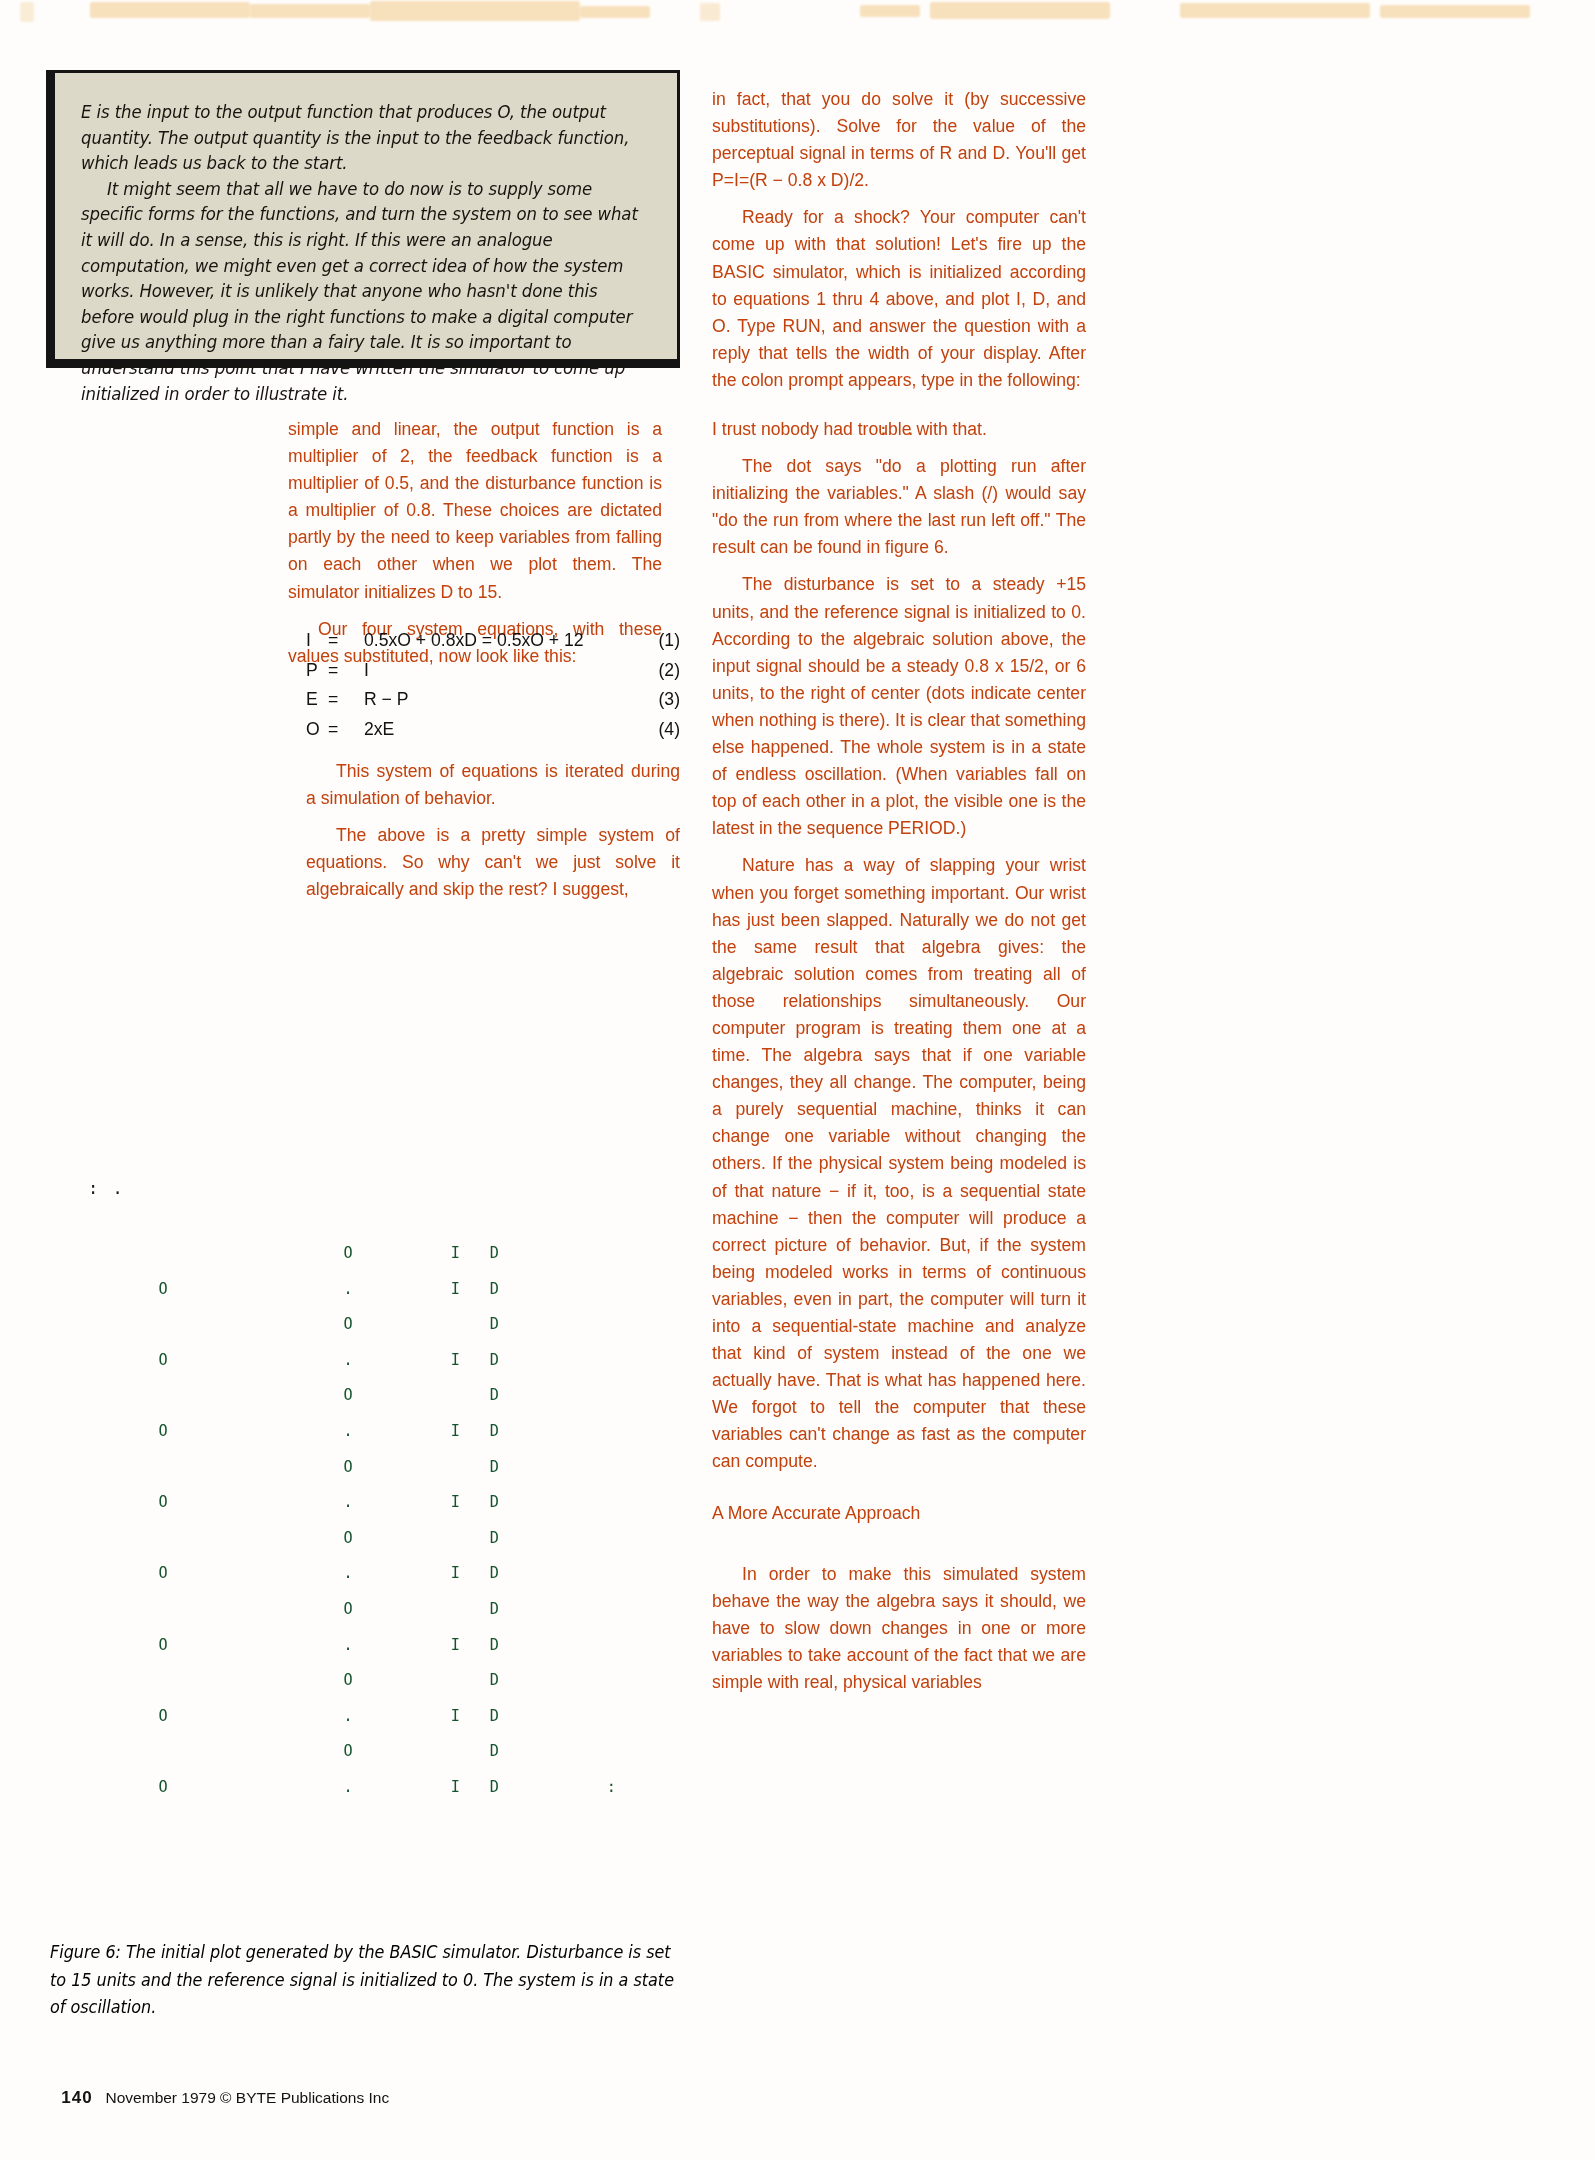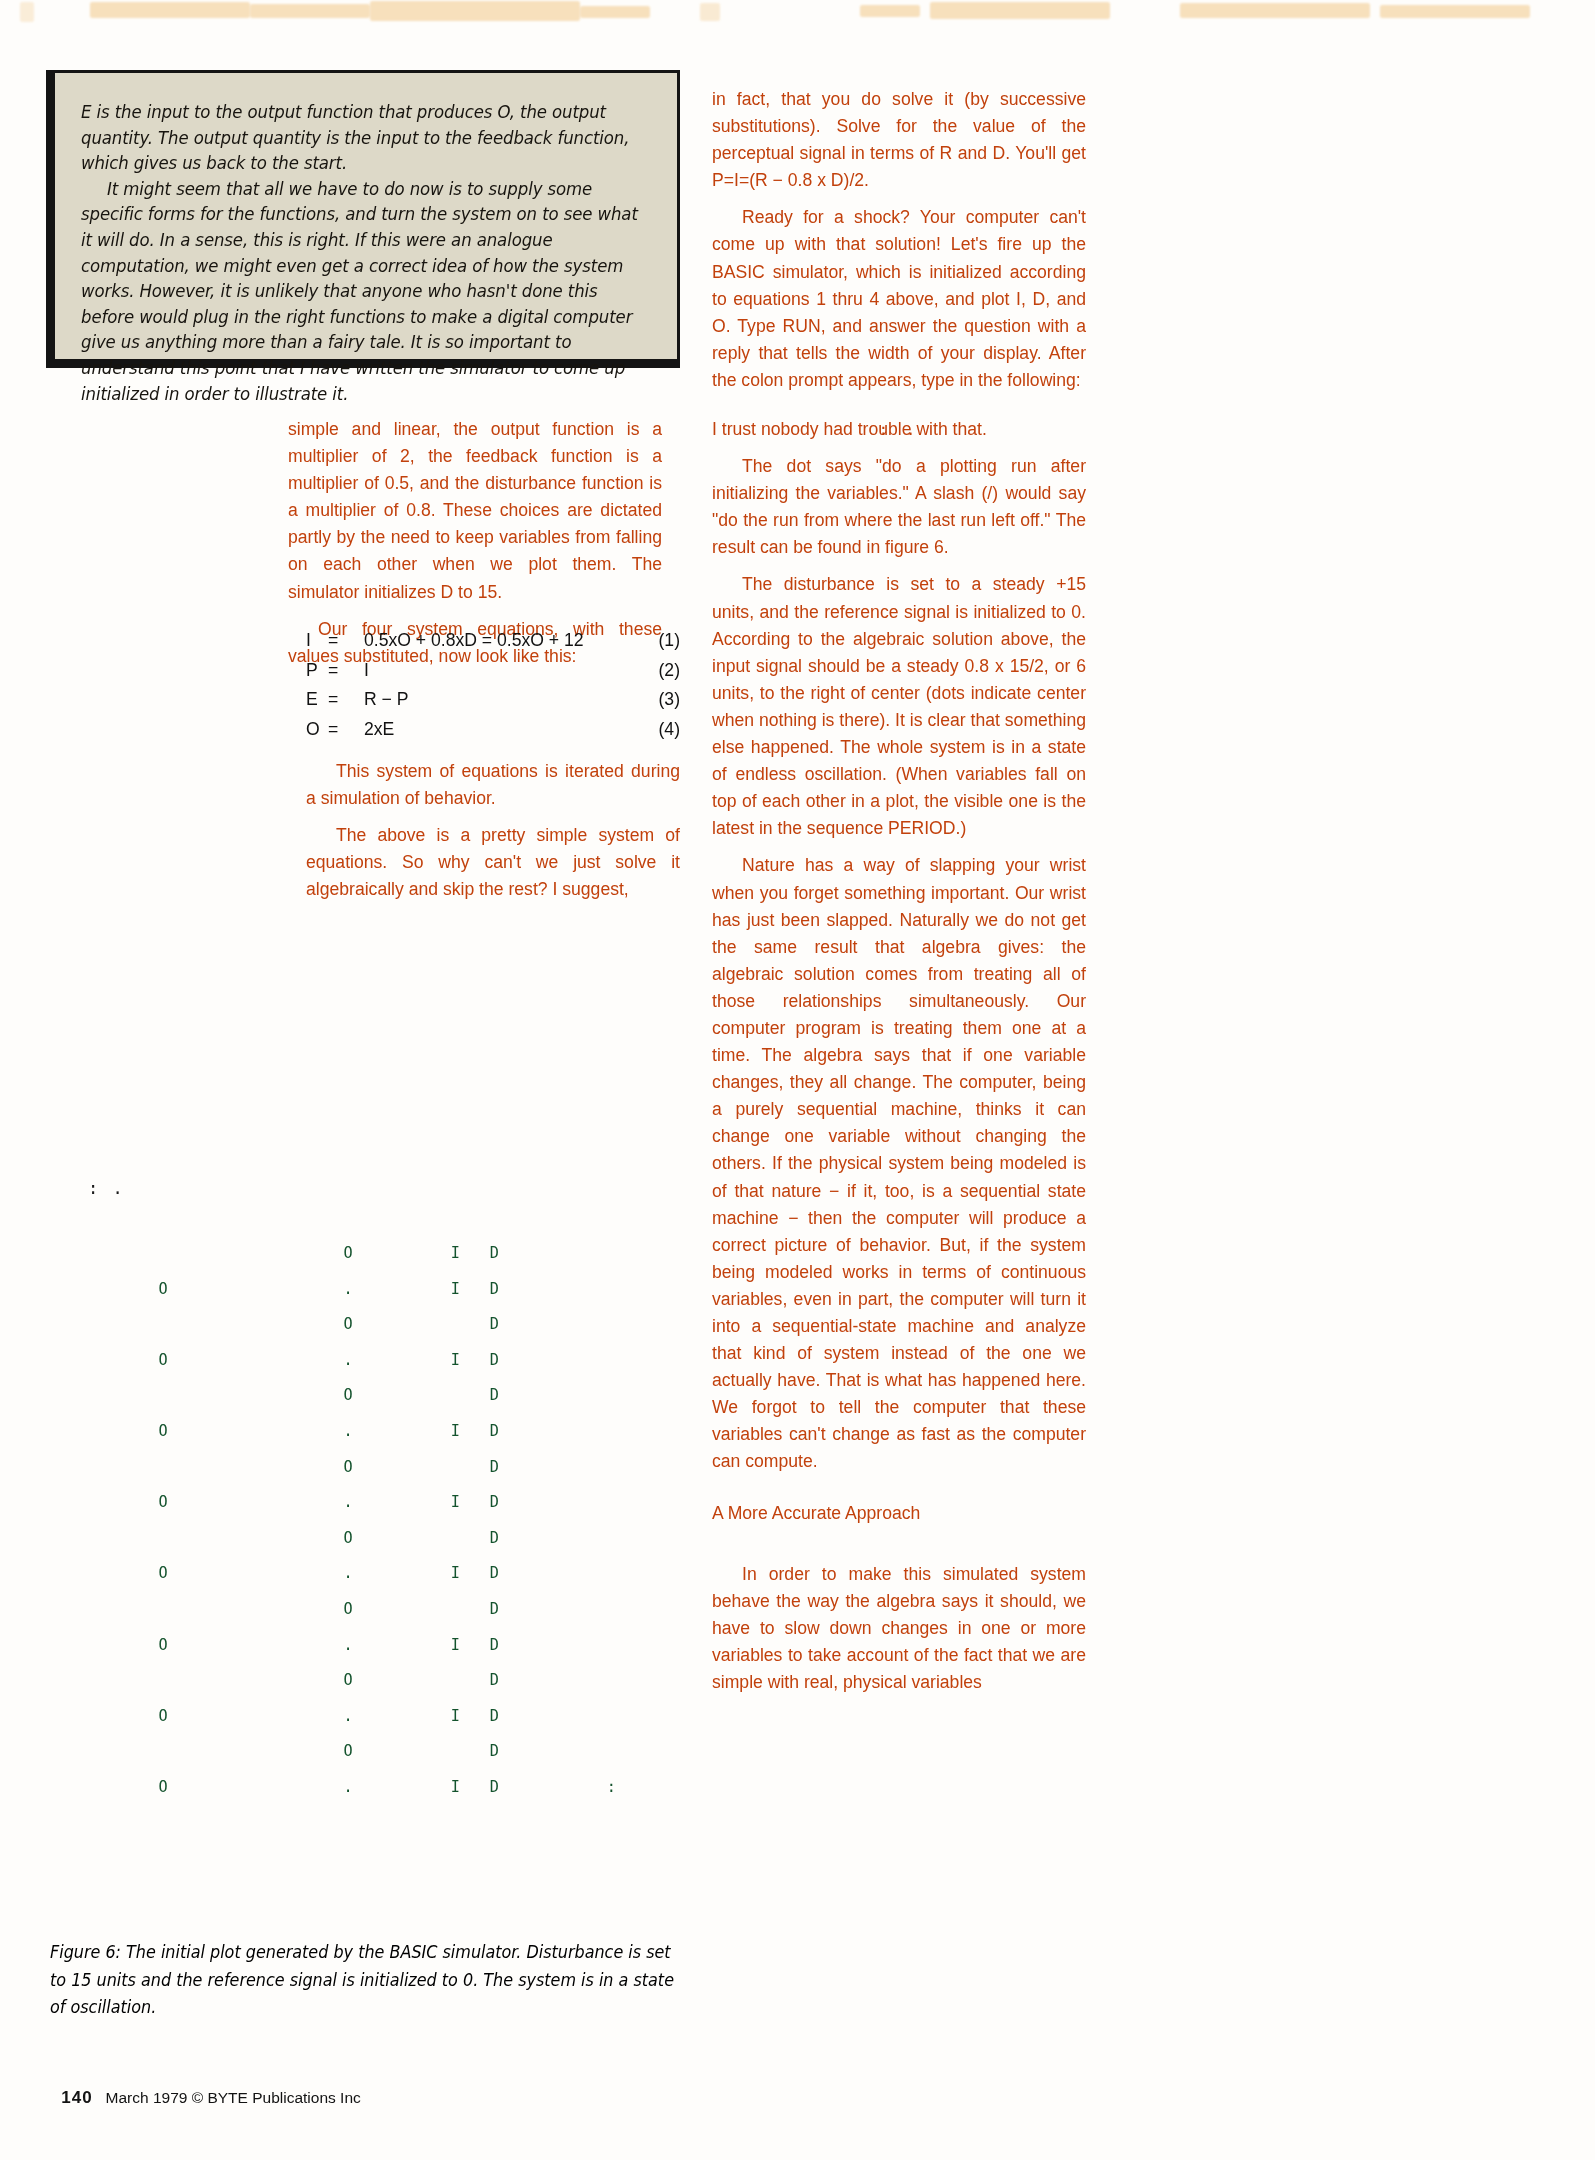--- a/index.html
+++ b/index.html
@@ -109,21 +109,21 @@
     <div class="sm" style="left:700px;width:20px;top:3px;height:18px;opacity:.35;"></div>
     <div class="sm" style="left:860px;width:60px;top:5px;height:12px;"></div>
     <div class="sm" style="left:930px;width:180px;top:2px;height:17px;"></div>
     <div class="sm" style="left:1180px;width:190px;top:3px;height:15px;"></div>
     <div class="sm" style="left:1380px;width:150px;top:5px;height:13px;"></div>
     <div class="sm" style="left:20px;width:14px;top:2px;height:20px;opacity:.3;"></div>
   </div>
 
   <div id="quote-box">
     <div class="inner">
-      <p>E is the input to the output function that produces O, the output quantity. The output quantity is the input to the feedback function, which gives us back to the start.</p>
+      <p>E is the input to the output function that produces O, the output quantity. The output quantity is the input to the feedback function, which leads us back to the start.</p>
       <p class="ind">It might seem that all we have to do now is to supply some specific forms for the functions, and turn the system on to see what it will do. In a sense, this is right. If this were an analogue computation, we might even get a correct idea of how the system works. However, it is unlikely that anyone who hasn't done this before would plug in the right functions to make a digital computer give us anything more than a fairy tale. It is so important to understand this point that I have written the simulator to come up initialized in order to illustrate it.</p>
     </div>
   </div>
 
   <div class="col" id="col-right-top">
     <p class="first">in fact, that you do solve it (by successive substitutions). Solve for the value of the perceptual signal in terms of R and D. You'll get P=I=(R − 0.8 x D)/2.</p>
     <p class="ind">Ready for a shock? Your computer can't come up with that solution! Let's fire up the BASIC simulator, which is initialized according to equations 1 thru 4 above, and plot I, D, and O. Type RUN, and answer the question with a reply that tells the width of your display. After the colon prompt appears, type in the following:</p>
     <p style="height:22px;"></p>
     <p class="prompt-line">: .</p>
   </div>
@@ -192,16 +192,16 @@
       O                  .          I   D
                          O              D
       O                  .          I   D
                          O              D
       O                  .          I   D           :</div>
   </div>
 
   <div id="fig-caption">Figure 6: The initial plot generated by the BASIC simulator. Disturbance is set to 15 units and the reference signal is initialized to 0. The system is in a state of oscillation.</div>
 
   <div id="footer">
-    <span class="pg">140</span><span>   </span><span>March 1979 © BYTE Publications Inc</span>
+    <span class="pg">140</span><span>   </span><span>November 1979 © BYTE Publications Inc</span>
   </div>
 
 </div>
 
 </body></html>

